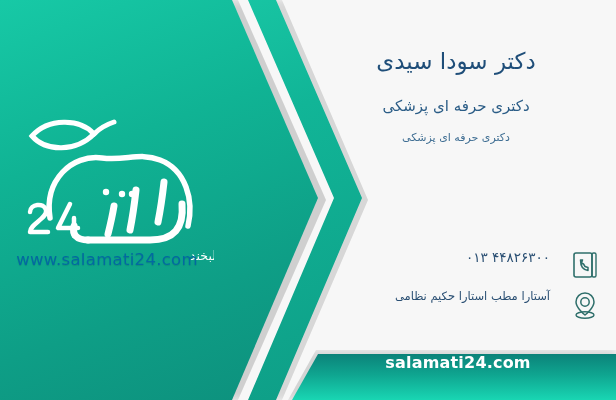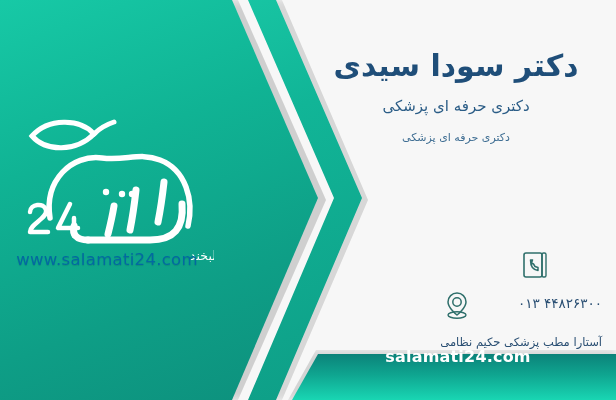--- a/index.html
+++ b/index.html
@@ -73,22 +73,22 @@
     position:absolute;right:0;top:0;
     width:320px;height:400px;
     z-index:3;
     direction:rtl;
   }
   .doctor-name{
     position:absolute;right:18px;top:46px;
     width:284px;
     text-align:center;
     color:#1f4e79;
-    font-size:30px;
-    font-weight:bold;
+    font-size:23px;
+    font-weight:normal;
     line-height:1.35;
     letter-spacing:0;
     white-space:nowrap;
   }
   .specialty-main{
     position:absolute;right:18px;top:95px;
     width:284px;
     text-align:center;
     color:#2a5c86;
     font-size:15px;
@@ -99,24 +99,23 @@
     width:284px;
     text-align:center;
     color:#3f6e93;
     font-size:11px;
     line-height:1.5;
   }
 
   
   .contact-row{
     position:absolute;right:14px;
-    display:flex;align-items:flex-end;justify-content:flex-start;
-    gap:12px;
+    display:flex;align-items:flex-start;justify-content:flex-start;
+    gap:18px;
     direction:rtl;
-    flex-direction:column;
   }
   .contact-row.phone{top:248px;right:14px;}
   .contact-row.address{top:288px;right:14px;}
   .contact-icon{
     width:34px;height:34px;
     flex:0 0 34px;
     display:flex;align-items:center;justify-content:center;
     color:#2f6f6b;
   }
   .contact-text{
@@ -137,21 +136,21 @@
   }
   .bottom-bar-shadow{
     position:absolute;left:0;bottom:0;
     width:616px;height:50px;
     background:rgba(0,0,0,.14);
     filter:blur(4px);
     clip-path:polygon(316px 0, 616px 0, 616px 50px, 288px 50px);
     z-index:4;
   }
   .bottom-bar-text{
-    position:absolute;left:300px;bottom:12px;
+    position:absolute;left:300px;bottom:6px;
     width:316px;height:46px;
     display:flex;align-items:flex-start;justify-content:center;
     padding-top:5px;
     box-sizing:border-box;
     color:#ffffff;
     font-size:16px;
     font-weight:bold;
     letter-spacing:.2px;
     z-index:6;
   }
@@ -218,21 +217,21 @@
     </div>
 
     <div class="contact-row address">
       <span class="contact-icon">
         <svg width="28" height="30" viewBox="0 0 28 30" fill="none" xmlns="http://www.w3.org/2000/svg">
           <path d="M14 3 C9 3, 5 7, 5 12 C5 18, 14 25, 14 25 C14 25, 23 18, 23 12 C23 7, 19 3, 14 3 Z" stroke="#2f6f6b" stroke-width="1.5" fill="none"></path>
           <circle cx="14" cy="12" r="4.2" stroke="#2f6f6b" stroke-width="1.5" fill="none"></circle>
           <ellipse cx="14" cy="25" rx="9" ry="3.2" stroke="#2f6f6b" stroke-width="1.4" fill="none"></ellipse>
         </svg>
       </span>
-      <span class="contact-text">آستارا مطب پزشکی حکیم نظامی</span>
+      <span class="contact-text">آستارا مطب استارا حکیم نظامی</span>
     </div>
   </div>
 
   <div class="bottom-bar-shadow"></div>
   <div class="bottom-bar"></div>
   <div class="bottom-bar-text">salamati24.com</div>
 
 </div>
 
 </body></html>

